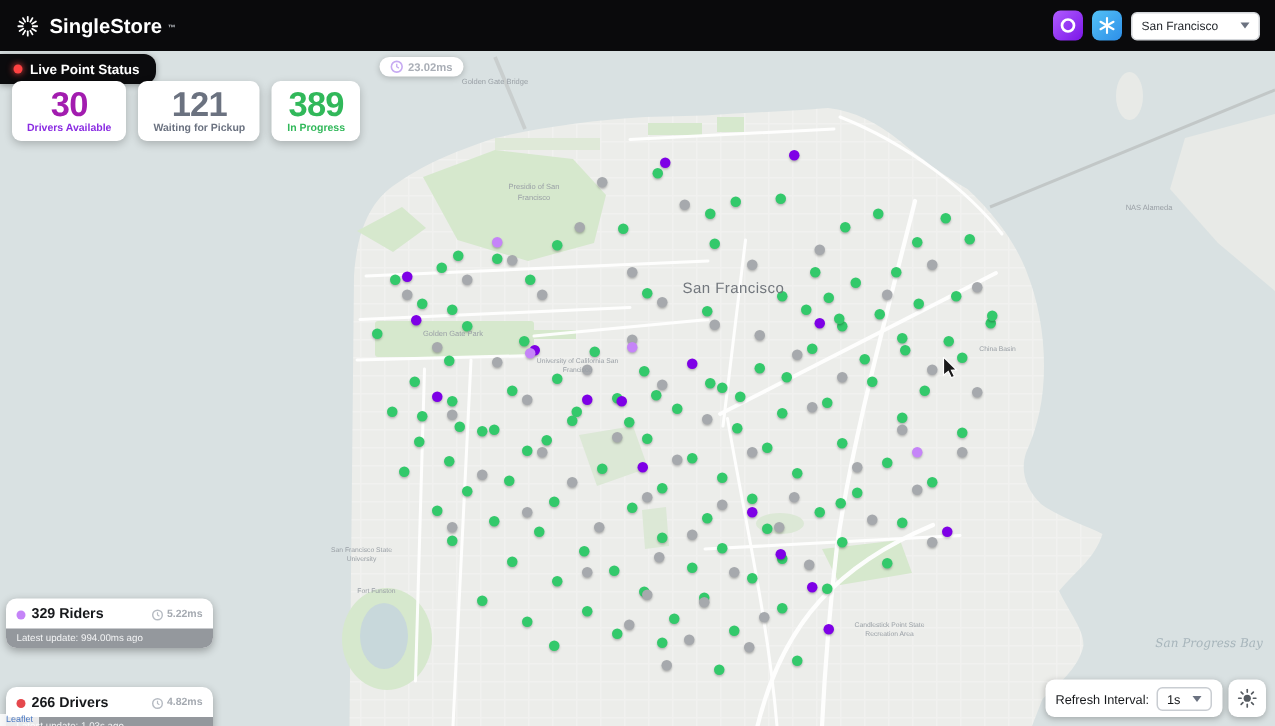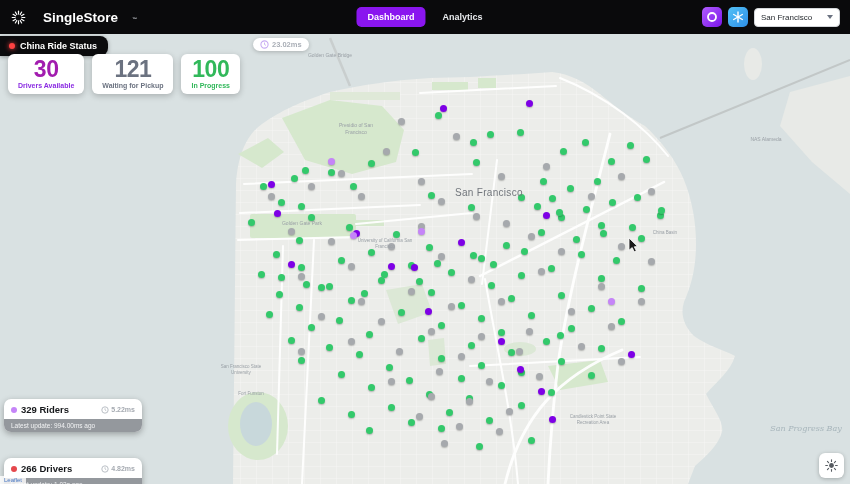--- a/index.html
+++ b/index.html
@@ -2,21 +2,21 @@
 <html style="--accent: #8a16ef; --blue: #2e9bea; --live_red: #ff4242;"><head>
 <meta charset="utf-8">
 <style>
 *{margin:0;padding:0;box-sizing:border-box}
 html,body{background:#fff}
 body{font-family:"Liberation Sans",sans-serif}
 .app{position:relative;width:850px;height:484px;overflow:hidden;background:#fff}
 
 
 header{position:relative;height:34px;background:#0a0a0c;display:flex;align-items:center;padding:0 10px;z-index:30}
-.brand{display:flex;align-items:center;gap:16px;color:#fff;font-size:13.5px;font-weight:600}
+.brand{display:flex;align-items:center;gap:6px;color:#fff;font-size:13.5px;font-weight:600}
 .brand .tm{font-size:5px;color:#c9cdd3;align-self:flex-end;margin:0 0 4px -2px}
 .tabs{position:absolute;left:50%;top:50%;transform:translate(-50%,-50%);display:flex;align-items:center;gap:6px}
 .tab{font-size:9px;font-weight:600;color:#e8eaed;background:transparent;border:none;padding:5px 11px;border-radius:5px;font-family:inherit;cursor:pointer}
 .tab.active{background:var(--accent,#8a16ef);color:#fff}
 .header-right{margin-left:auto;display:flex;align-items:center;gap:6px}
 .icon-chip{width:20px;height:20px;border-radius:5px;display:flex;align-items:center;justify-content:center;border:none;cursor:pointer}
 .icon-chip.purple{background:linear-gradient(135deg,#b05cff,#7b16e8)}
 .icon-chip.blue{background:linear-gradient(135deg,#53c1f6,#2e8fe8)}
 .city-select{width:86px;height:19px;background:#fff;border:1px solid #d3d6da;border-radius:4px;display:flex;align-items:center;justify-content:space-between;padding:0 6px;font-size:8px;color:#1f2328;cursor:pointer}
 .caret{width:0;height:0;border-left:3px solid transparent;border-right:3px solid transparent;border-top:4px solid #6b7280}
@@ -74,24 +74,20 @@
           <line x1="10" y1="2.6" x2="10" y2="6" transform="rotate(210 10 10)"></line>
           <line x1="10" y1="2.6" x2="10" y2="6" transform="rotate(240 10 10)"></line>
           <line x1="10" y1="2.6" x2="10" y2="6" transform="rotate(270 10 10)"></line>
           <line x1="10" y1="2.6" x2="10" y2="6" transform="rotate(300 10 10)"></line>
           <line x1="10" y1="2.6" x2="10" y2="6" transform="rotate(330 10 10)"></line>
         </g>
       </svg>
       <span>SingleStore</span>
       <span class="tm">™</span>
     </div>
-    <nav class="tabs">
-      <button class="tab active">Dashboard</button>
-      <button class="tab">Analytics</button>
-    </nav>
     <div class="header-right">
       <button class="icon-chip purple">
         <svg width="12" height="12" viewBox="0 0 12 12">
             <circle cx="6" cy="6" r="4" fill="none" stroke="#fff" stroke-width="1.8"></circle>
           </svg>
       </button>
       <button class="icon-chip blue">
         <svg width="12" height="12" viewBox="0 0 12 12">
           <g stroke="#fff" stroke-width="1.4" stroke-linecap="round">
             <line x1="6" y1="1" x2="6" y2="11"></line>
@@ -374,42 +370,42 @@
         <div class="dot" style="left: 552px; top: 385px; background: rgb(126, 0, 230);"></div>
         <div class="dot" style="left: 428px; top: 277px; background: rgb(126, 0, 230);"></div>
         <div class="dot" style="left: 331px; top: 127px; background: rgb(197, 132, 248);"></div>
         <div class="dot" style="left: 353px; top: 201px; background: rgb(197, 132, 248);"></div>
         <div class="dot" style="left: 421px; top: 197px; background: rgb(197, 132, 248);"></div>
         <div class="dot" style="left: 611px; top: 267px; background: rgb(197, 132, 248);"></div>
       </div>
 
     <div class="live-badge">
       <span class="live-dot"></span>
-      <span>China Ride Status</span>
+      <span>Live Point Status</span>
     </div>
 
     <div class="top-timer">
       <svg width="9" height="9" viewBox="0 0 10 10">
           <circle cx="5" cy="5" r="4" fill="none" stroke="#c7abf2" stroke-width="1.2"></circle>
           <path d="M5 2.8V5l1.6 1" stroke="#c7abf2" stroke-width="1" fill="none"></path>
         </svg>
       <span>23.02ms</span>
     </div>
 
     <div class="stats">
       <div class="stat-card">
         <div class="stat-value" style="color: #a21caf;">30</div>
         <div class="stat-label" style="color: rgb(138, 43, 226);">Drivers Available</div>
       </div>
       <div class="stat-card">
         <div class="stat-value" style="color: rgb(107, 114, 128);">121</div>
         <div class="stat-label" style="color: rgb(107, 114, 128);">Waiting for Pickup</div>
       </div>
       <div class="stat-card">
-        <div class="stat-value" style="color: rgb(49, 184, 90);">100</div>
+        <div class="stat-value" style="color: rgb(49, 184, 90);">389</div>
         <div class="stat-label" style="color: rgb(49, 184, 90);">In Progress</div>
       </div>
     </div>
 
     <div class="mini-card riders">
       <div class="mini-head">
         <span class="mini-dot" style="background: rgb(197, 132, 248);"></span>
         <span class="mini-title">329 Riders</span>
         <span class="mini-timer">
           <svg width="8" height="8" viewBox="0 0 10 10">
@@ -431,20 +427,27 @@
               <circle cx="5" cy="5" r="4" fill="none" stroke="#b7bcc3" stroke-width="1.2"></circle>
               <path d="M5 2.8V5l1.6 1" stroke="#b7bcc3" stroke-width="1" fill="none"></path>
             </svg>
           <span>4.82ms</span>
         </span>
       </div>
       <div class="mini-foot">Latest update: 1.03s ago</div>
     </div>
 
     <div class="refresh">
+      <div class="refresh-pill">
+        <span>Refresh Interval:</span>
+        <span class="interval-select">
+          <span>1s</span>
+          <span class="caret"></span>
+        </span>
+      </div>
       <button class="icon-btn">
         <svg width="13" height="13" viewBox="0 0 14 14">
           <circle cx="7" cy="7" r="2.6" fill="#565b61"></circle>
           <g stroke="#565b61" stroke-width="1.2" stroke-linecap="round">
             <line x1="7" y1="0.8" x2="7" y2="2.6"></line>
             <line x1="7" y1="0.8" x2="7" y2="2.6" transform="rotate(45 7 7)"></line>
             <line x1="7" y1="0.8" x2="7" y2="2.6" transform="rotate(90 7 7)"></line>
             <line x1="7" y1="0.8" x2="7" y2="2.6" transform="rotate(135 7 7)"></line>
             <line x1="7" y1="0.8" x2="7" y2="2.6" transform="rotate(180 7 7)"></line>
             <line x1="7" y1="0.8" x2="7" y2="2.6" transform="rotate(225 7 7)"></line>

